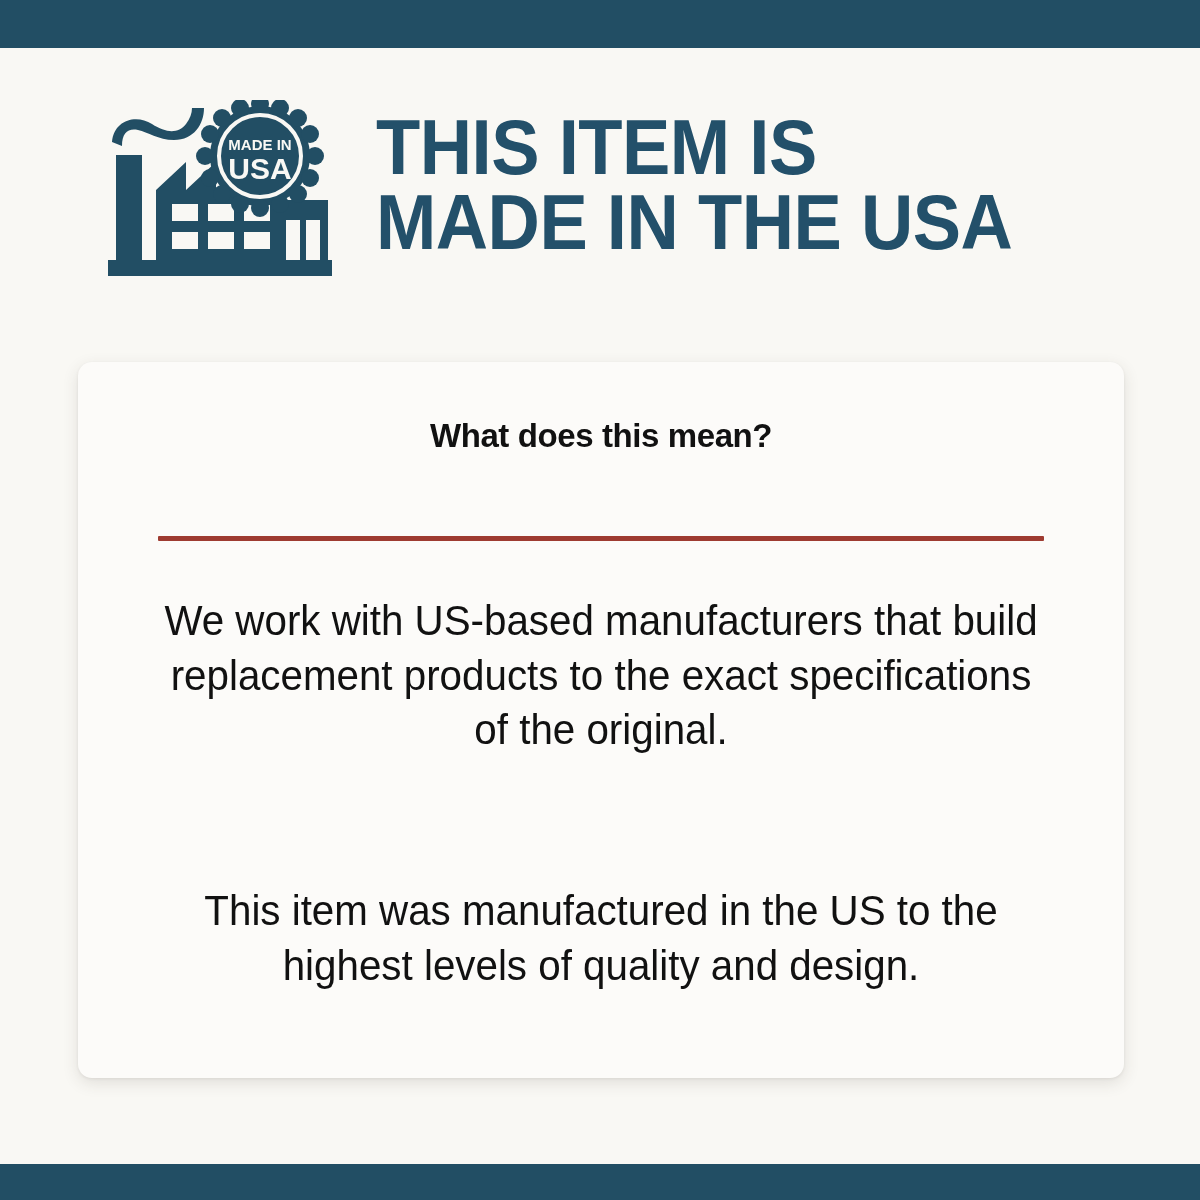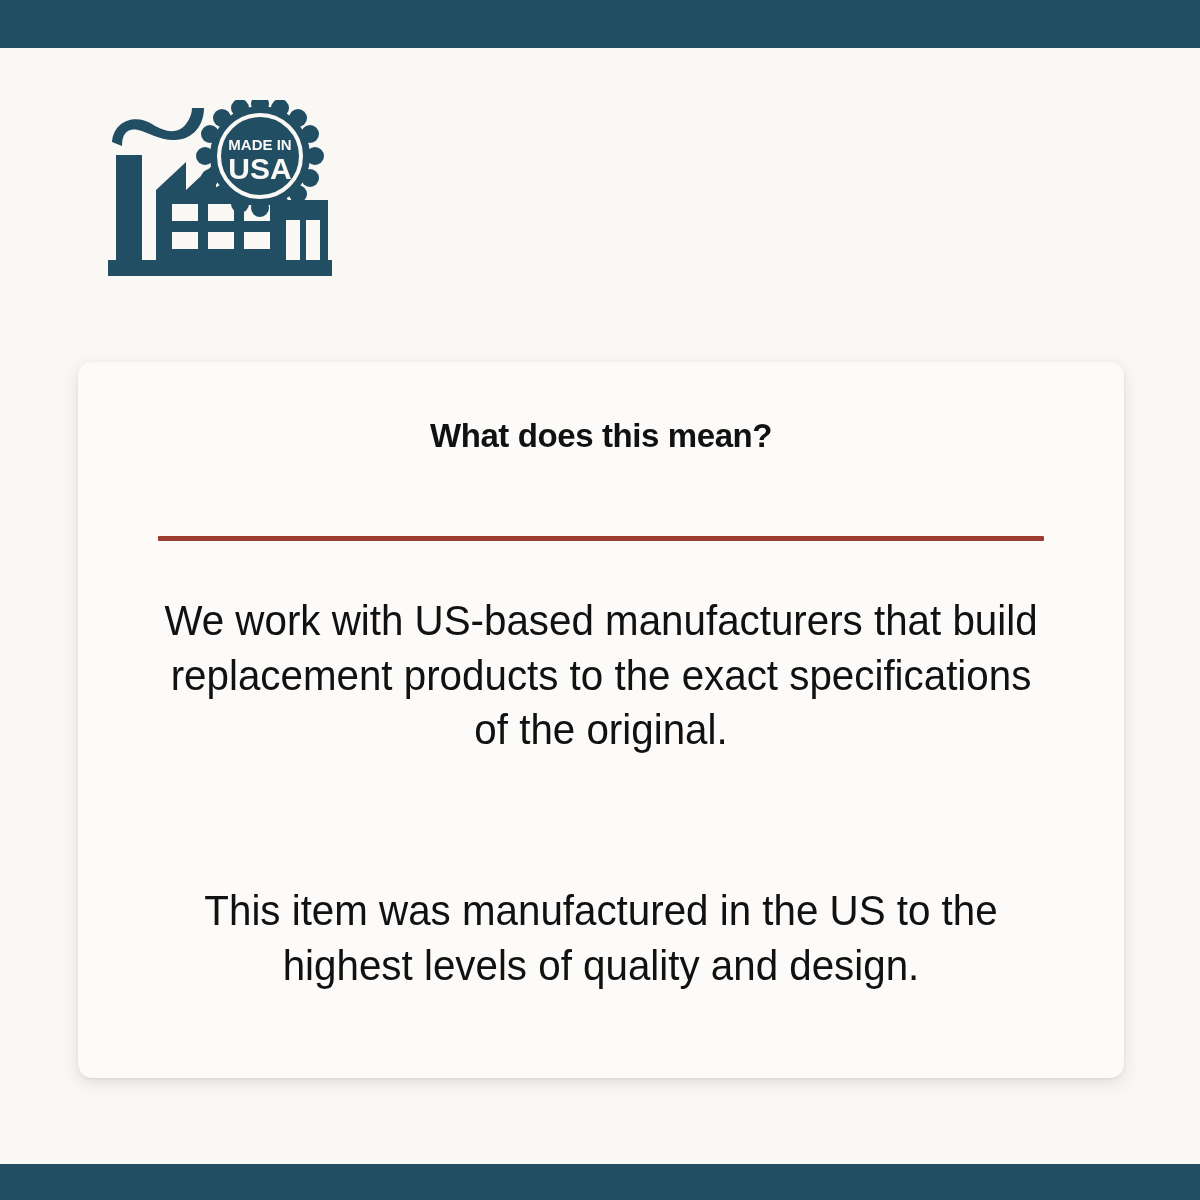--- a/index.html
+++ b/index.html
@@ -185,20 +185,24 @@
           </g>
 
           <circle cx="160" cy="56" r="41" fill="none" stroke="#f9f8f4" stroke-width="4"></circle>
 
           <text x="160" y="50" text-anchor="middle" font-family="Liberation Sans, sans-serif" font-size="15" font-weight="700" fill="#f9f8f4">MADE IN</text>
           <text x="160" y="79" text-anchor="middle" font-family="Liberation Sans, sans-serif" font-size="30" font-weight="700" fill="#f9f8f4">USA</text>
         </g>
       </svg>
     </div>
 
+    <div class="title-block">
+      <span class="title-line">THIS ITEM IS</span>
+      <span class="title-line">MADE IN THE USA</span>
+    </div>
   </div>
 
   <div class="card">
     <div class="card-heading">What does this mean?</div>
 
     <div class="divider"></div>
 
     <div class="body-copy para-1">We work with US-based manufacturers that build replacement products to the exact specifications of the original.</div>
 
     <div class="body-copy para-2">This item was manufactured in the US to the highest levels of quality and design.</div>

